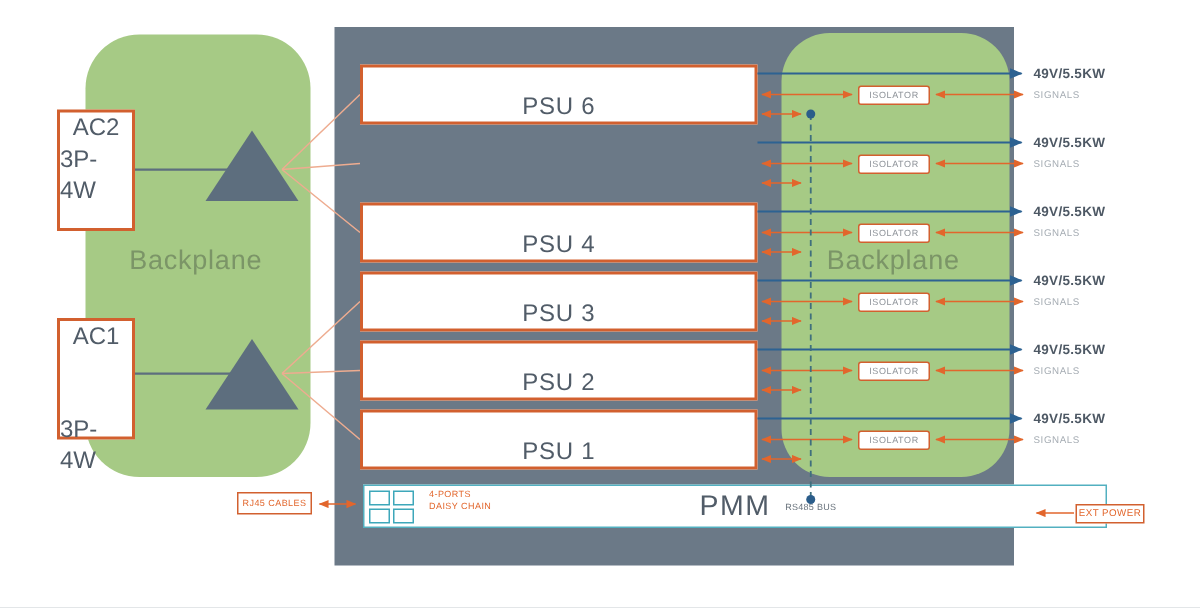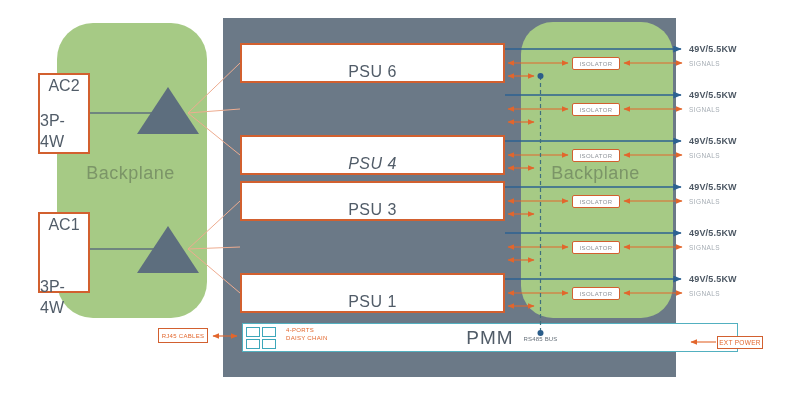--- a/index.html
+++ b/index.html
@@ -13,21 +13,21 @@
   .bp{position:absolute;background:var(--backplane-green);}
   .bp-left{left:57px;top:23px;width:150px;height:295px;border-radius:36px;}
   .bp-right{left:521px;top:22px;width:152px;height:296px;border-radius:32px;}
   .bp-label{position:absolute;left:0;right:3px;text-align:center;font-size:18px;
             color:rgba(97,116,85,0.62);letter-spacing:.5px;}
 
   .chassis{left:223px;top:18px;width:453px;height:359px;background:var(--chassis-gray);}
 
   .whitebox{background:#fff;box-sizing:border-box;position:absolute;}
   .ac{left:38px;width:52px;height:81px;border:2px solid var(--accent-orange);
-      display:flex;flex-direction:column;align-items:center;justify-content:space-between;
+      display:flex;flex-direction:column;align-items:center;justify-content:flex-start;
       font-size:16px;line-height:21px;color:var(--text-dark);}
   .psu{left:240px;width:265px;height:40px;border:2px solid var(--accent-orange);
        display:flex;align-items:flex-end;justify-content:center;
        font-size:16px;color:var(--text-dark);letter-spacing:.5px;}
   .iso{left:572px;width:48px;height:13px;border:1px solid var(--accent-orange);border-radius:2px;
        display:flex;align-items:center;justify-content:center;
        font-size:6px;color:#8d9298;letter-spacing:.4px;}
   .plabel{position:absolute;left:689px;font-size:9px;font-weight:600;
           color:#4d5864;line-height:10px;letter-spacing:.2px;}
   .slabel{position:absolute;left:689px;font-size:6.5px;color:var(--text-light);
@@ -87,25 +87,28 @@
     <span>3P-4W</span>
   </div>
   <div class="whitebox ac" style="top:212px;gap:41px;">
     <span>AC1</span>
     <span>3P-4W</span>
   </div>
 
   <div class="whitebox psu" style="top:43px;">
       <span>PSU 6</span>
     </div>
-  <div class="whitebox psu" style="top:135px;font-style:italic;">
+  <div class="whitebox psu" style="top:135px;">
       <span>PSU 4</span>
     </div>
   <div class="whitebox psu" style="top:181px;">
       <span>PSU 3</span>
+    </div>
+  <div class="whitebox psu" style="top:227px;">
+      <span>PSU 2</span>
     </div>
   <div class="whitebox psu" style="top:273px;">
       <span>PSU 1</span>
     </div>
 
   <div class="whitebox iso" style="top:57px;">ISOLATOR</div>
   <div class="whitebox iso" style="top:103px;">ISOLATOR</div>
   <div class="whitebox iso" style="top:149px;">ISOLATOR</div>
   <div class="whitebox iso" style="top:195px;">ISOLATOR</div>
   <div class="whitebox iso" style="top:241px;">ISOLATOR</div>

